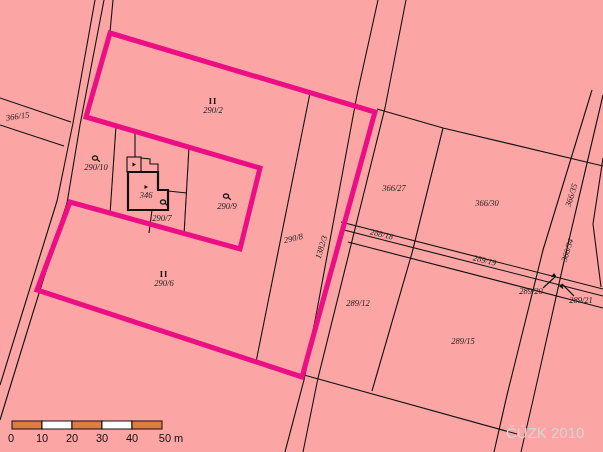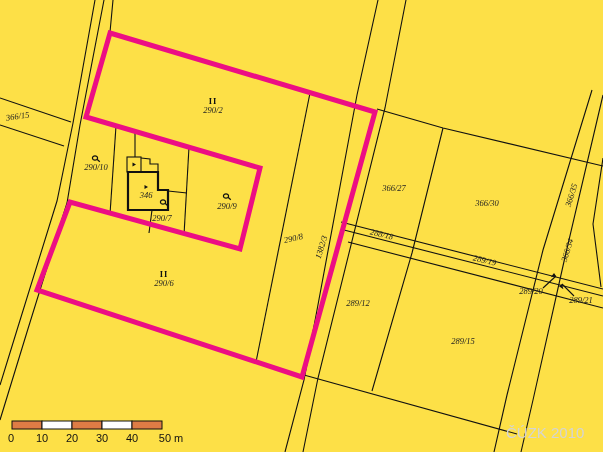--- a/index.html
+++ b/index.html
@@ -1,16 +1,16 @@
 <!DOCTYPE html>
 <html style="--highlight: #ec0e84; --line: #111111; --scale-orange: #de7c45; --wm: #d4d4d4;"><head>
 <meta charset="utf-8">
 <style>
   html,body{margin:0;padding:0;background:#fff;}
-  .stage{width:603px;height:452px;position:relative;background:#fde047;overflow:hidden;}
+  .stage{width:603px;height:452px;position:relative;background:#fca5a5;overflow:hidden;}
   svg{display:block;}
   .thin{stroke:var(--line,#111);stroke-width:1.1;fill:none;stroke-linecap:butt;}
   .thick-bld{stroke:var(--line,#111);stroke-width:2.2;fill:none;stroke-linejoin:miter;}
   .pink{stroke:var(--highlight,#ec0e84);stroke-width:5;fill:none;stroke-linejoin:miter;}
   .sym{stroke:var(--line,#111);stroke-width:1.2;fill:none;}
   .mark{fill:var(--line,#111);}
   .lbl{font:italic 8.5px "Liberation Serif", serif;fill:#222;text-anchor:middle;}
   .cul{font:bold 8.5px "Liberation Serif", serif;fill:#111;text-anchor:middle;letter-spacing:1px;}
   .scl{font:11px "Liberation Sans", sans-serif;fill:#111;text-anchor:middle;}
   .wm{font:15px "Liberation Sans", sans-serif;fill:var(--wm,#d4d4d4);text-anchor:start;}

